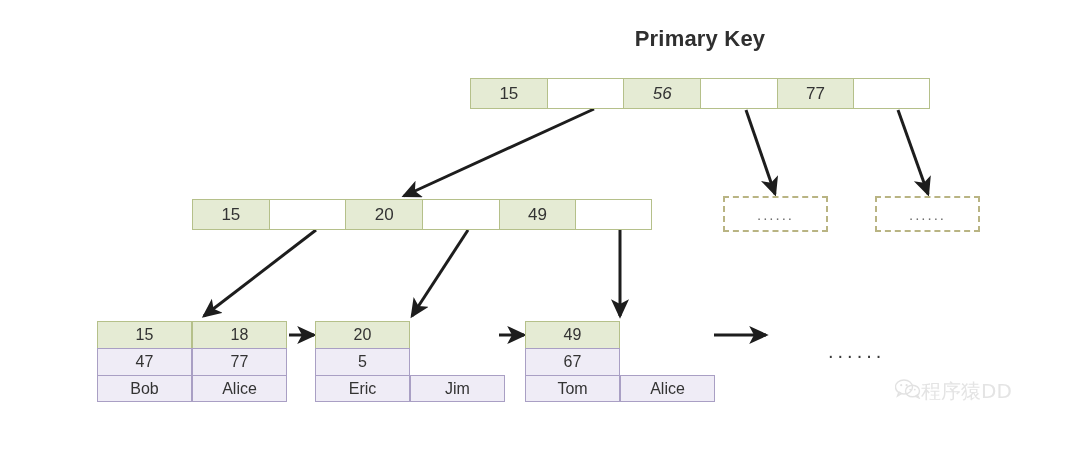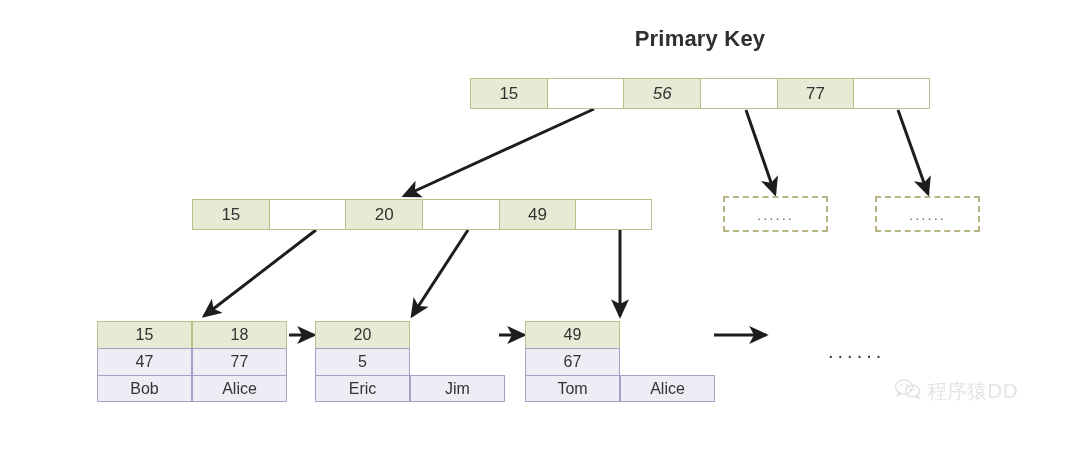--- a/index.html
+++ b/index.html
@@ -122,21 +122,20 @@
     height: 453px;
     pointer-events: none;
   }
   
   .watermark {
     position: absolute;
     left: 895px;
     top: 378px;
     display: flex;
     align-items: center;
-    gap: 6px;
     color: #e2e2e2;
     font-size: 20px;
     font-family: "DejaVu Sans", sans-serif;
     user-select: none;
   }
   .watermark .wm-text { color: #e4e4e4; }
 </style>
 </head>
 <body>
 

